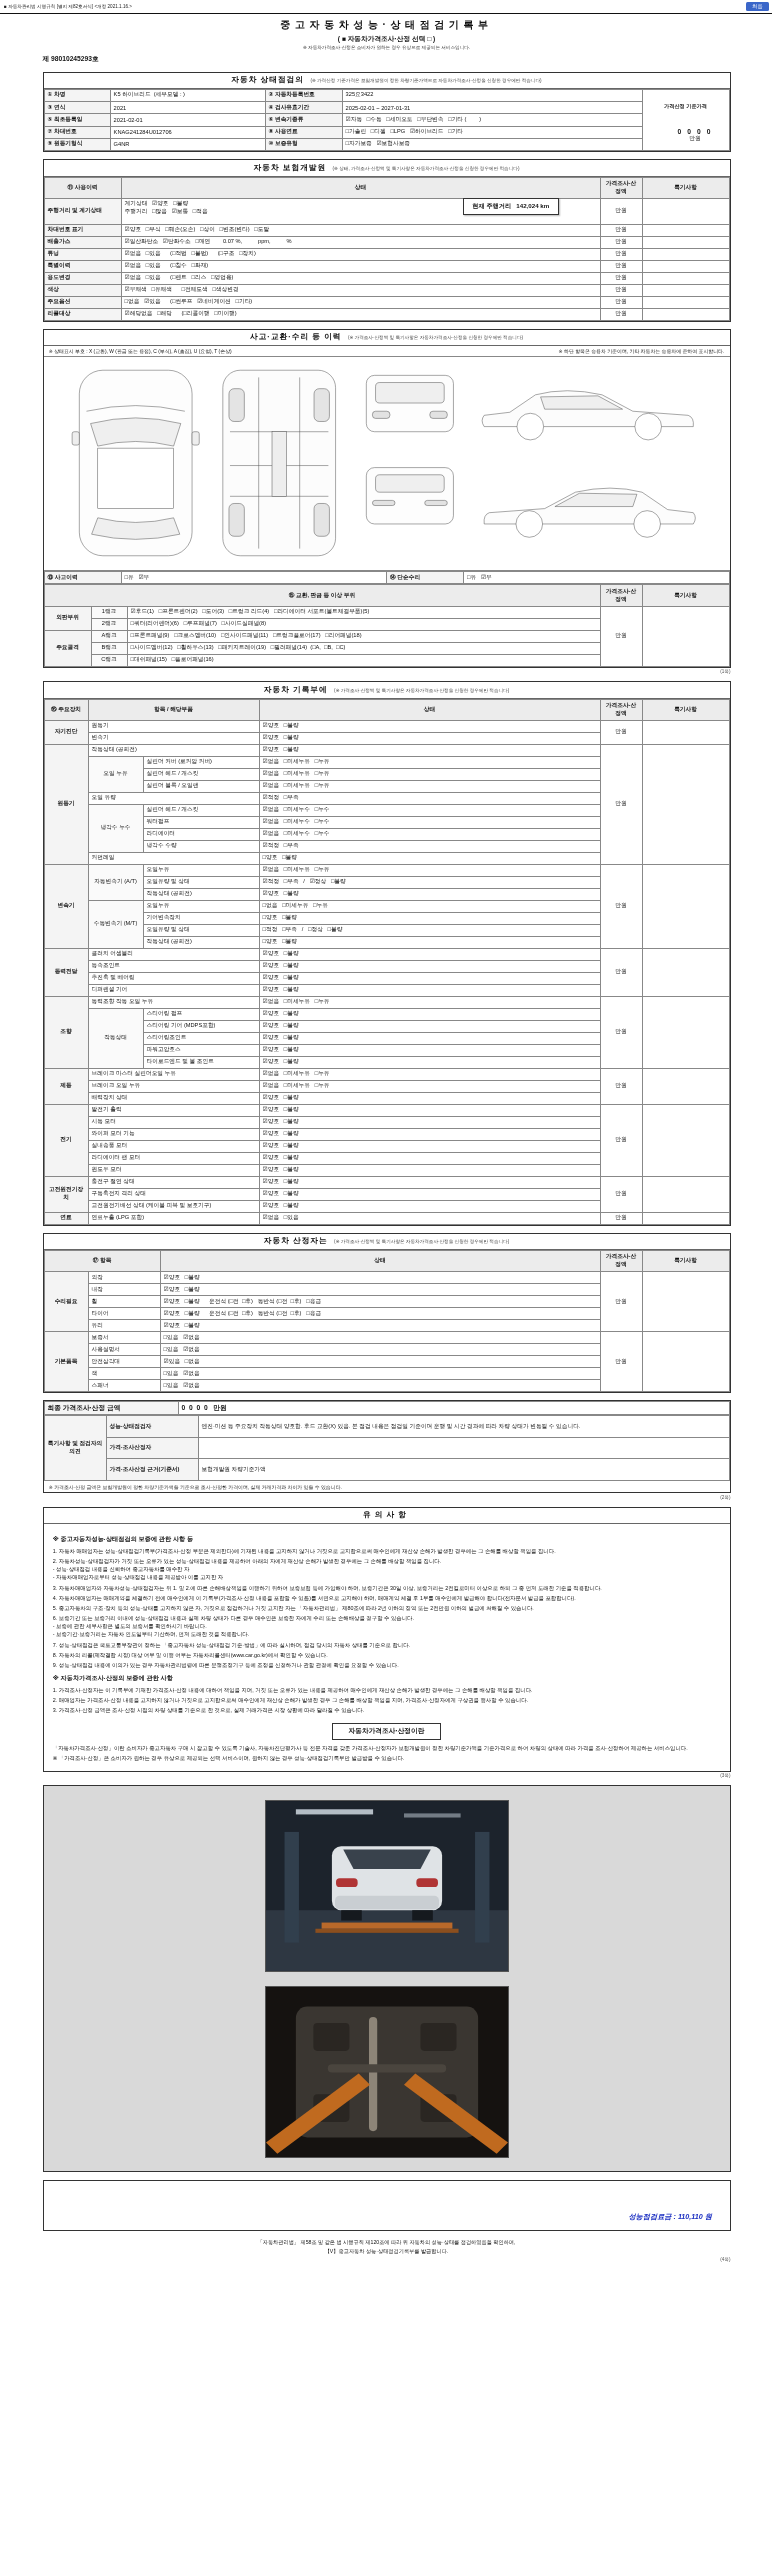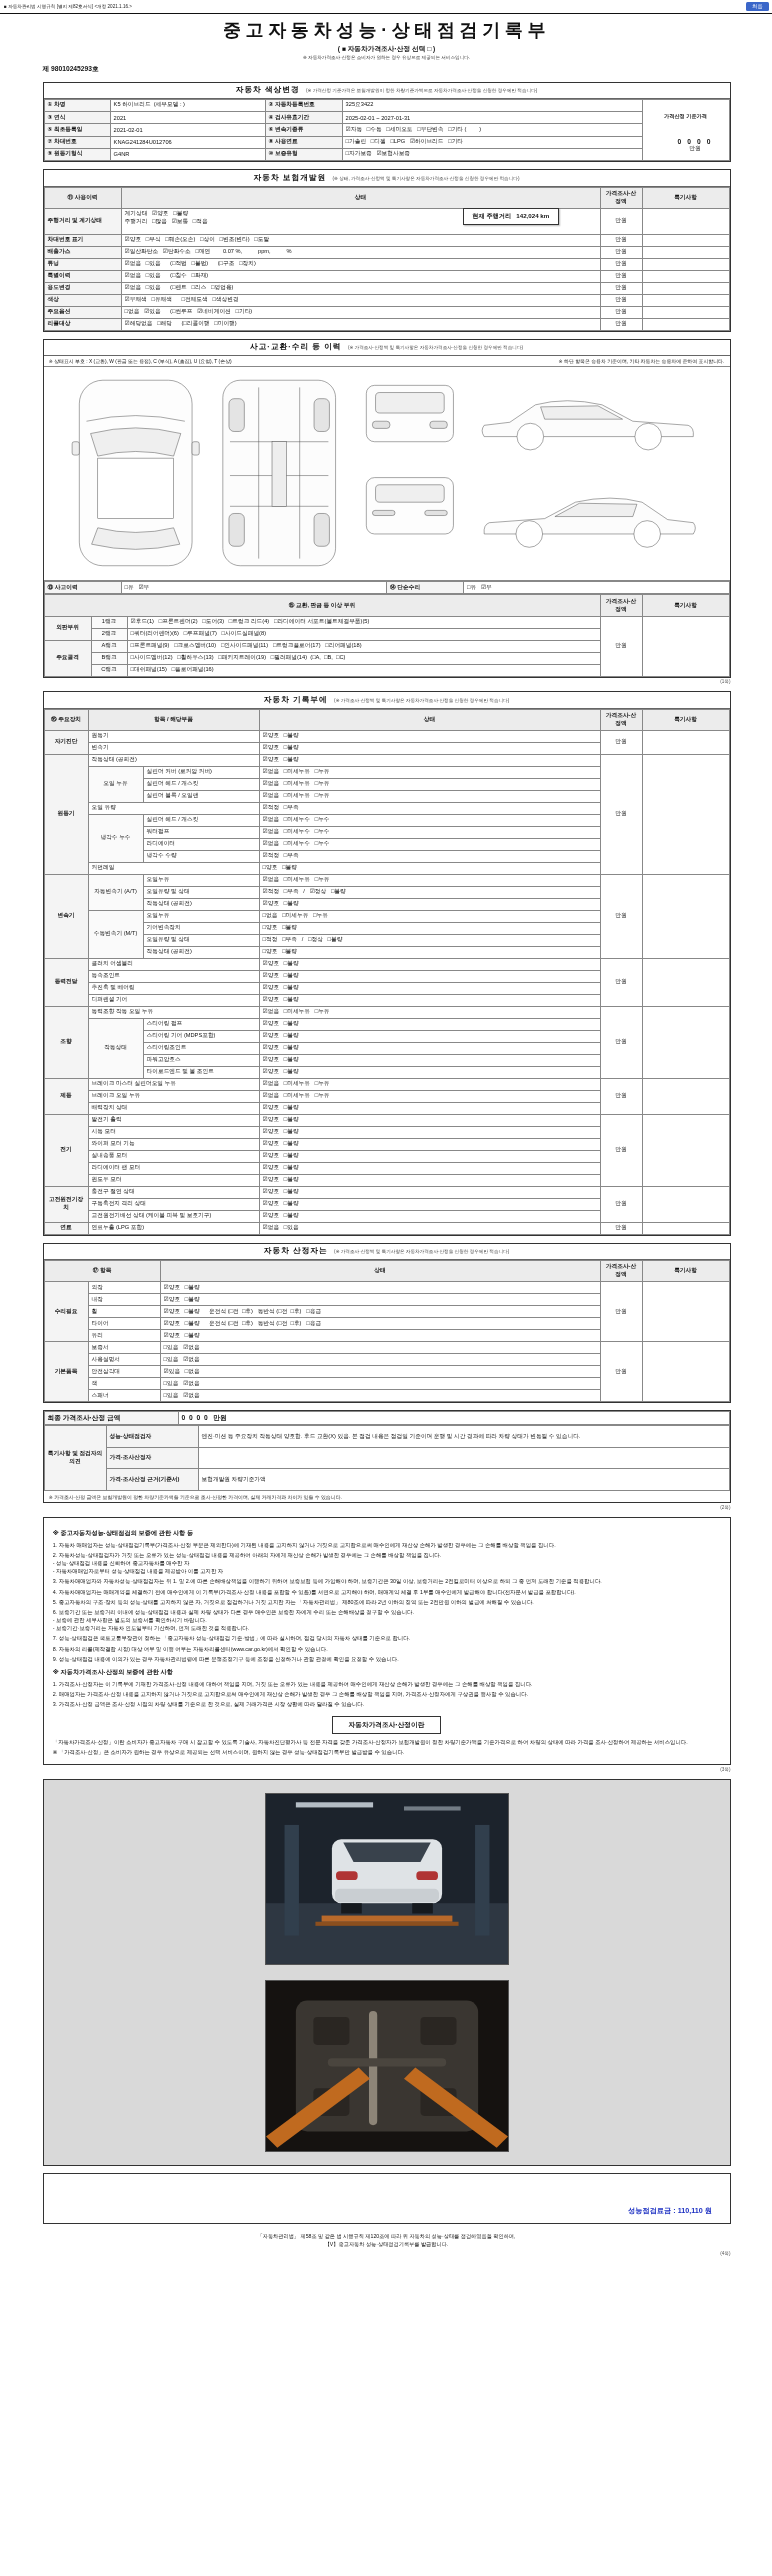--- a/index.html
+++ b/index.html
@@ -4,21 +4,21 @@
 <style>
   html,body{margin:0;padding:0;background:#ffffff;}
   body{font-family:"Liberation Sans","DejaVu Sans",sans-serif;color:#111;}
   .page{width:773px;min-height:2573px;box-sizing:border-box;padding-bottom:12.4px;}
   .inner{width:688px;margin:0 auto;}
   .topbar{display:flex;justify-content:space-between;align-items:center;padding:1.5px 4.1px 2.1px;}
   .form-ref{font-size:4.6px;color:#222;}
   .badge{background:#3a66c9;color:#fff;font-size:5.2px;padding:1px 6.2px;border-radius:1.5px;cursor:pointer;}
   .rule{border-top:1px solid #111;margin:0 0 4.1px;}
   .title-wrap{text-align:center;margin:2.1px 0 1px;}
-  h1{font-size:18px;letter-spacing:4.6px;margin:2.1px 0 3.1px;font-weight:bold;}
+  h1{font-size:10px;letter-spacing:4.6px;margin:2.1px 0 3.1px;font-weight:bold;}
   .title-opt{font-size:6.7px;font-weight:bold;margin-bottom:1.5px;}
   .title-note{font-size:4.6px;color:#333;}
   .doc-no{text-align:left;font-size:6.7px;font-weight:bold;margin-top:5.2px;}
   .sec{border:1px solid #333;margin-top:7.2px;background:#fff;}
   .sec-head{text-align:center;padding:2.6px 0;border-bottom:0.5px solid #666;}
   .sec-title{font-weight:bold;font-size:7.7px;letter-spacing:1px;}
   .sec-title.big{letter-spacing:4.1px;}
   .sec-note{font-size:4.6px;color:#444;margin-left:4.1px;font-weight:normal;}
   table.tbl{width:100%;border-collapse:collapse;table-layout:fixed;}
   .tbl td,.tbl th{border:0.5px solid #888;font-size:5.7px;padding:1.5px 3.1px;vertical-align:middle;white-space:pre-wrap;word-break:break-all;}
@@ -41,21 +41,21 @@
   .opinion{font-size:5.4px;height:17.5px;}
   .fin-note{font-size:4.9px;padding:2.6px 5.2px;color:#222;}
   .notice-body{padding:6.2px 9.3px;}
   .n-sub{font-weight:bold;font-size:6.2px;margin:5.2px 0 2.6px;}
   .n-item{font-size:5.4px;line-height:1.5;margin:2.1px 0;white-space:pre-line;}
   .n-boxwrap{text-align:center;margin:8.2px 0 4.1px;}
   .n-box{display:inline-block;border:1px solid #333;padding:3.1px 15.5px;font-weight:bold;font-size:6.7px;}
   .photo-panel{background:#d9d9d9;padding:13.4px 0;display:flex;flex-direction:column;align-items:center;gap:14.4px;}
   .photo{width:242px;height:170px;border:0.5px solid #555;background:#000;}
   .photo svg{display:block;width:242px;height:170px;}
-  .sign-body{position:relative;height:49px;}
+  .sign-body{position:relative;height:49px;font-style:italic;}
   .fee{position:absolute;right:17.5px;bottom:7.2px;color:#1b2fc2;font-weight:bold;font-size:7.2px;}
   .footer-lines{text-align:center;font-size:5.2px;margin-top:7.2px;line-height:1.7;}
 </style>
 </head>
 <body>
 
 <div class="page">
   <div class="topbar">
     <span class="form-ref">■ 자동차관리법 시행규칙 [별지 제82호서식] &lt;개정 2021.1.16.&gt;</span>
     <span class="badge">처음</span>
@@ -65,21 +65,21 @@
   <div class="inner">
     <div class="title-wrap">
       <h1>중고자동차성능·상태점검기록부</h1>
       <div class="title-opt">( ■ 자동차가격조사·산정 선택 □ )</div>
       <div class="title-note">※ 자동차가격조사·산정은 소비자가 원하는 경우 유상으로 제공되는 서비스입니다.</div>
       <div class="doc-no">제 98010245293호</div>
     </div>
 
     <section class="sec">
       <div class="sec-head">
-        <span class="sec-title">자동차 색상변경</span>
+        <span class="sec-title">자동차 상태점검의</span>
         <span class="sec-note">(※ 가격산정 기준가격은 보험개발원이 정한 차량기준가액으로 자동차가격조사·산정을 신청한 경우에만 적습니다)</span>
       </div>
       <table class="tbl">
         <colgroup>
             <col style="width:66px">
             <col style="width:155px">
             <col style="width:77px">
             <col>
             <col style="width:87px">
           </colgroup>
@@ -658,20 +658,23 @@
               <td class="lbl">가격·조사산정 근거(기준서)</td>
               <td class="opinion">보험개발원 차량기준가액</td>
             </tr>
       </tbody>
         </table>
       <div class="fin-note">※ 가격조사·산정 금액은 보험개발원이 정한 차량기준가액을 기준으로 조사·산정한 가격이며, 실제 거래가격과 차이가 있을 수 있습니다.</div>
     </section>
     <div class="pagemark">(2쪽)</div>
 
     <section class="sec">
+      <div class="sec-head">
+        <span class="sec-title big">유의사항</span>
+      </div>
       <div class="notice-body">
         <div class="n-sub">※ 중고자동차성능·상태점검의 보증에 관한 사항 등</div>
         <div class="n-item">1. 자동차 매매업자는 성능·상태점검기록부(가격조사·산정 부분은 제외한다)에 기재된 내용을 고지하지 않거나 거짓으로 고지함으로써 매수인에게 재산상 손해가 발생한 경우에는 그 손해를 배상할 책임을 집니다.</div>
         <div class="n-item">2. 자동차성능·상태점검자가 거짓 또는 오류가 있는 성능·상태점검 내용을 제공하여 아래의 자에게 재산상 손해가 발생한 경우에는 그 손해를 배상할 책임을 집니다.
   - 성능·상태점검 내용을 신뢰하여 중고자동차를 매수한 자
   - 자동차매매업자로부터 성능·상태점검 내용을 제공받아 이를 고지한 자</div>
         <div class="n-item">3. 자동차매매업자와 자동차성능·상태점검자는 위 1. 및 2.에 따른 손해배상책임을 이행하기 위하여 보증보험 등에 가입해야 하며, 보증기간은 30일 이상, 보증거리는 2천킬로미터 이상으로 하되 그 중 먼저 도래한 기준을 적용합니다.</div>
         <div class="n-item">4. 자동차매매업자는 매매계약을 체결하기 전에 매수인에게 이 기록부(가격조사·산정 내용을 포함할 수 있음)를 서면으로 고지해야 하며, 매매계약 체결 후 1부를 매수인에게 발급해야 합니다(전자문서 발급을 포함합니다).</div>
         <div class="n-item">5. 중고자동차의 구조·장치 등의 성능·상태를 고지하지 않은 자, 거짓으로 점검하거나 거짓 고지한 자는 「자동차관리법」 제80조에 따라 2년 이하의 징역 또는 2천만원 이하의 벌금에 처해질 수 있습니다.</div>
         <div class="n-item">6. 보증기간 또는 보증거리 이내에 성능·상태점검 내용과 실제 차량 상태가 다른 경우 매수인은 보증한 자에게 수리 또는 손해배상을 청구할 수 있습니다.

